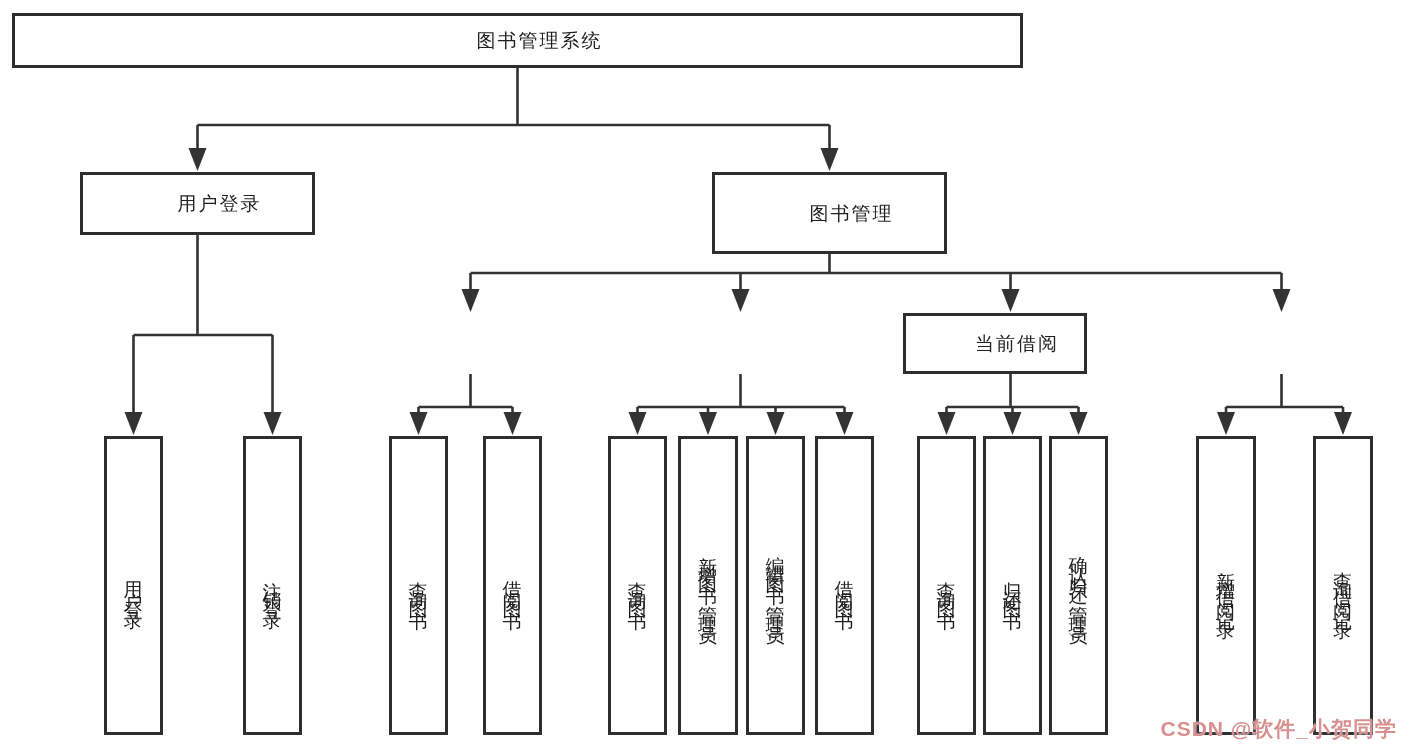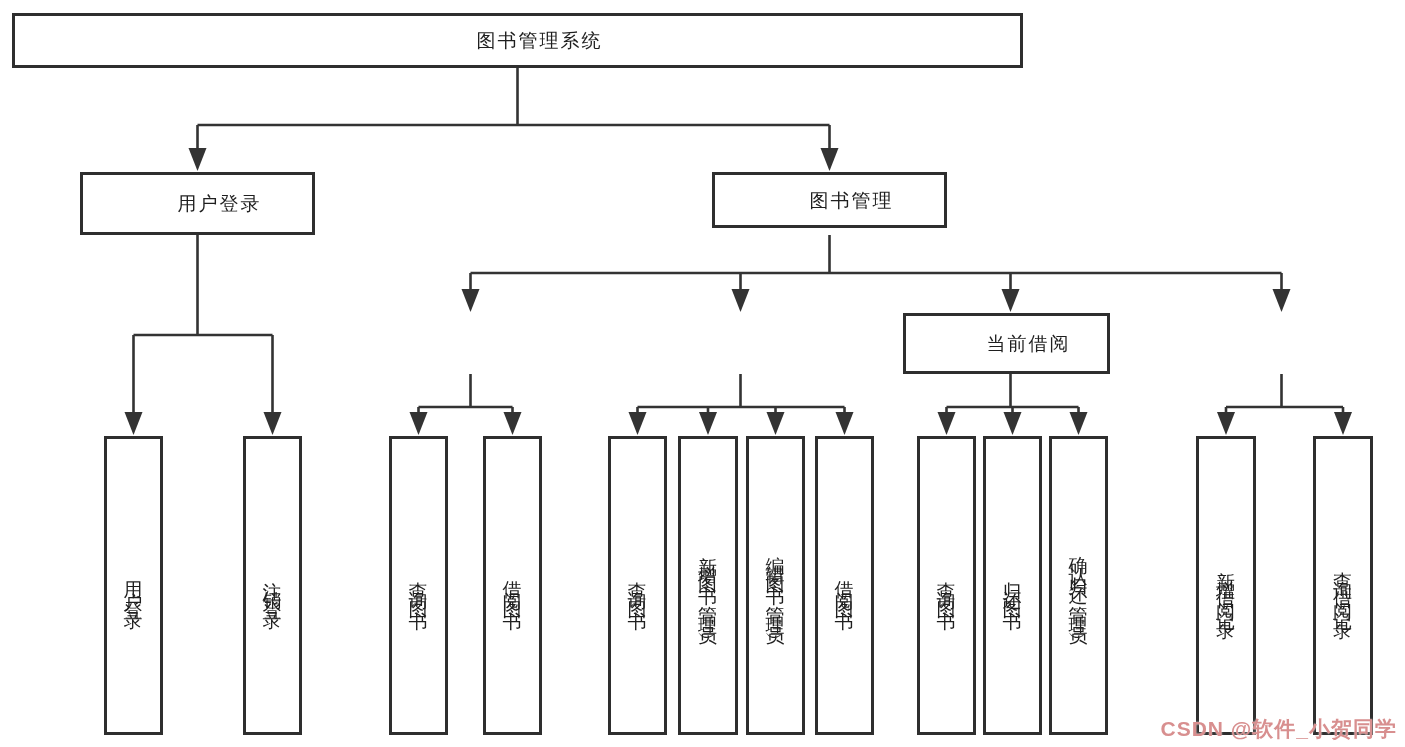--- a/index.html
+++ b/index.html
@@ -30,25 +30,25 @@
   }
   .node.vbox{
     writing-mode:vertical-rl;
     letter-spacing:10px;
     padding:6px 0;
   }
   
   .n-root   {left:12px;  top:13px;  width:1011px; height:55px;}
   
   .n-login  {left:80px;  top:172px; width:235px;  height:63px;}
-  .n-mgmt   {left:712px; top:172px; width:235px;  height:56px;}
+  .n-mgmt   {left:712px; top:172px; width:235px;  height:82px;}
   
   .n-newbook{left:363px; top:313px; width:215px;  height:61px;}
   .n-borrow {left:633px; top:313px; width:215px;  height:61px;}
-  .n-current{left:903px; top:313px; width:207px;  height:61px;}
+  .n-current{left:903px; top:313px; width:184px;  height:61px;}
   .n-record {left:1172px;top:313px; width:215px;  height:61px;}
   
   .lf{top:436px;height:299px;width:59px;}
   .l-user    {left:104px;}
   .l-logout  {left:243px;}
   .l-q1      {left:389px;}
   .l-b1      {left:483px;}
   .l-q2      {left:608px;}
   .l-add     {left:678px;width:60px;}
   .l-edit    {left:746px;}

